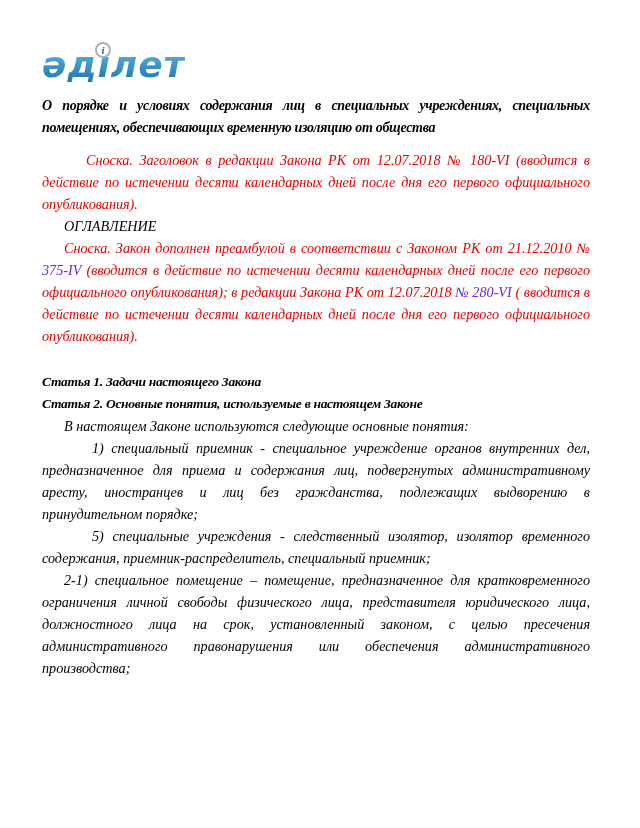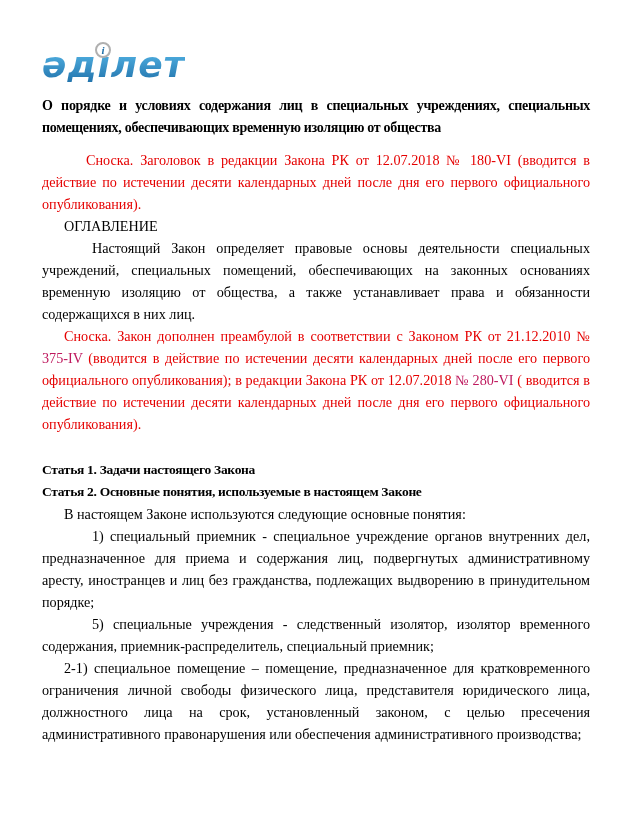--- a/index.html
+++ b/index.html
@@ -4,42 +4,41 @@
 <style>
   html, body { margin: 0; padding: 0; background: #ffffff; }
   body { width: 640px; height: 828px; overflow: hidden; position: relative; font-family: "Liberation Serif", serif; color: #000; }
   .logo { position: absolute; left: 42px; top: 46px; height: 38px; width: 135px; }
   .logo-text { font-family: "DejaVu Sans", sans-serif; font-style: italic; font-weight: bold; font-size: 36px; line-height: 38px; letter-spacing: 1px;
     color: #3a9bd9; background: linear-gradient(#5cc0f0, #1f6fa8); -webkit-background-clip: text; background-clip: text; -webkit-text-fill-color: transparent; }
   .logo-dot { position: absolute; left: 53px; top: -4px; width: 16px; height: 16px; border-radius: 50%; border: 2px solid #b0b0b0; background: #fff; box-sizing: border-box;
     font-family: "Liberation Serif", serif; font-style: italic; font-size: 11px; line-height: 12px; text-align: center; color: #1f6fa8; font-weight: bold; }
   .doc { position: absolute; left: 42px; top: 95px; width: 548px; font-size: 14.2px; line-height: 22px; }
   .title { font-weight: bold; font-size: 14px; line-height: 22px; margin: 0 0 10px 0; letter-spacing: -0.3px; }
-  p { margin: 0; text-align: justify; }
+  p { margin: 0; text-align: justify; font-style: italic; }
   .red { color: #e50000; }
   .ind1 { text-indent: 22px; }
   .ind2 { text-indent: 44px; }
   .ind3 { text-indent: 50px; }
   .heading { font-weight: bold; font-size: 13.5px; letter-spacing: -0.3px; }
   .gap { height: 12px; }
-  .black { color: #be185d; }
+  .black { color: #6d28d9; }
 </style>
 </head>
 <body>
 
 <div class="logo">
   <span class="logo-text">әділет</span>
   <span class="logo-dot">i</span>
 </div>
 
 <div class="doc">
   <p class="title">О порядке и условиях содержания лиц в специальных учреждениях, специальных помещениях, обеспечивающих временную изоляцию от общества</p>
   <p class="red ind2">Сноска. Заголовок в редакции Закона РК от 12.07.2018 № 180-VI (вводится в действие по истечении десяти календарных дней после дня его первого официального опубликования).</p>
   <p class="ind1">ОГЛАВЛЕНИЕ</p>
-  <p class="ind3">Настоящий Закон определяет правовые основы деятельности специальных учреждений, специальных помещений, обеспечивающих на законных основаниях временную изоляцию от общества, а также устанавливает права и обязанности содержащихся в них лиц.</p>
   <p class="red ind1">
     <span>Сноска. Закон дополнен преамбулой в соответствии с Законом РК от 21.12.2010 №</span>
     <span class="black">375-IV</span><span> (вводится в действие по истечении десяти календарных дней после его первого официального опубликования); в редакции Закона РК от 12.07.2018 </span><span class="black">№ 280-VI</span><span> ( вводится в действие по истечении десяти календарных дней после дня его первого официального опубликования).</span>
   </p>
   <div class="gap"></div>
   <div class="gap"></div>
   <p class="heading">Статья 1. Задачи настоящего Закона</p>
   <p class="heading">Статья 2. Основные понятия, используемые в настоящем Законе</p>
   <p class="ind1">В настоящем Законе используются следующие основные понятия:</p>
   <p class="ind3">1) специальный приемник - специальное учреждение органов внутренних дел, предназначенное для приема и содержания лиц, подвергнутых административному аресту, иностранцев и лиц без гражданства, подлежащих выдворению в принудительном порядке;</p>

